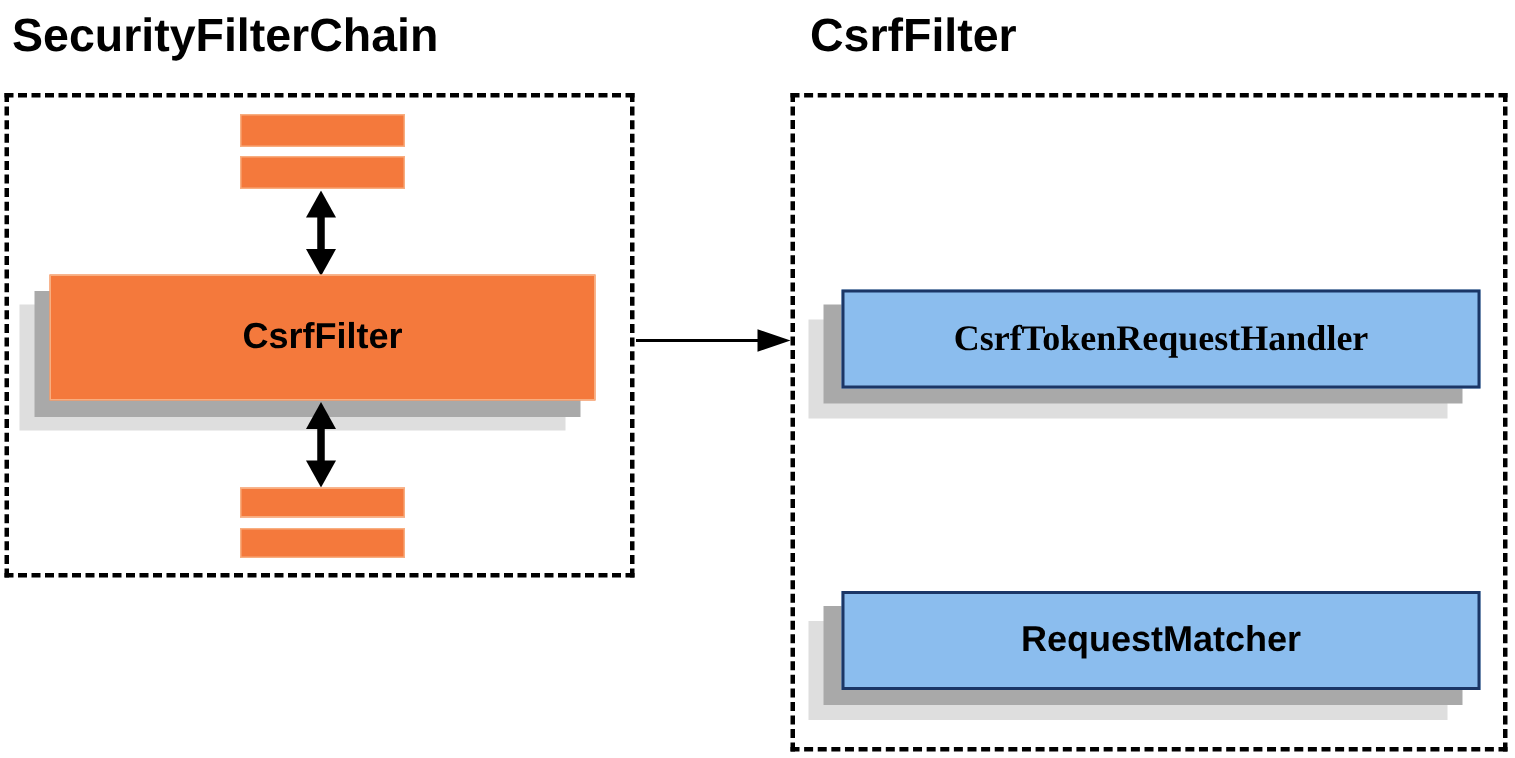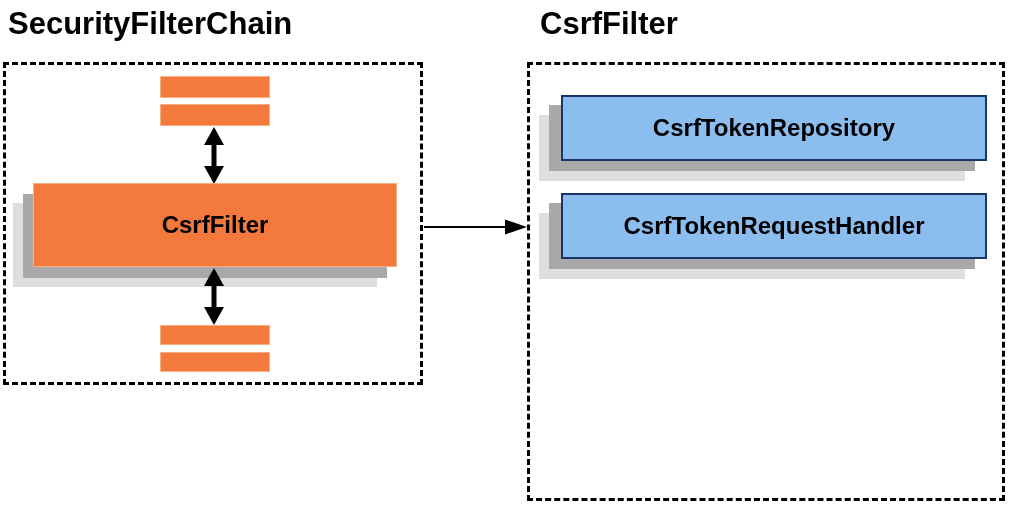--- a/index.html
+++ b/index.html
@@ -86,23 +86,23 @@
   <div class="hbar" style="left:160px;top:325px;width:110px;height:20px;"></div>
   <div class="hbar" style="left:160px;top:352px;width:110px;height:20px;"></div>
 
   <svg class="arrow-svg" style="left:424px;top:218px;" width="103" height="18" viewBox="0 0 103 18">
     <line x1="0" y1="9" x2="83" y2="9" stroke="#000" stroke-width="2"></line>
     <polygon points="103,9 81,1.5 81,16.5" fill="#000"></polygon>
   </svg>
 
   <div class="dashed-container" style="left:527px;top:62px;width:478px;height:439px;"></div>
 
-  <div class="blue-box" style="top:95px;">
-    <span>CsrfTokenRepository</span>
-  </div>
 
-  <div class="blue-box" style="top:193px;">
+  <div class="blue-box" style="top:193px;font-family:Liberation Serif, serif;">
     <span>CsrfTokenRequestHandler</span>
   </div>
 
 
+  <div class="blue-box" style="top:394px;">
+    <span>RequestMatcher</span>
+  </div>
 
 </div>
 
 </body></html>

